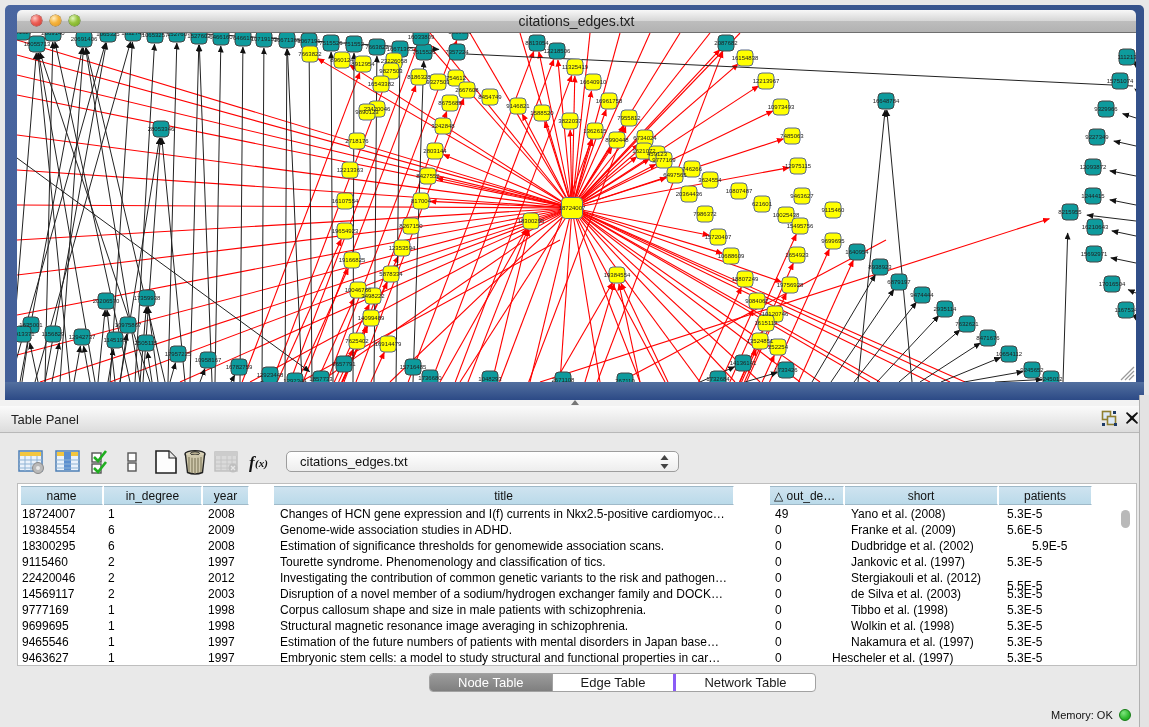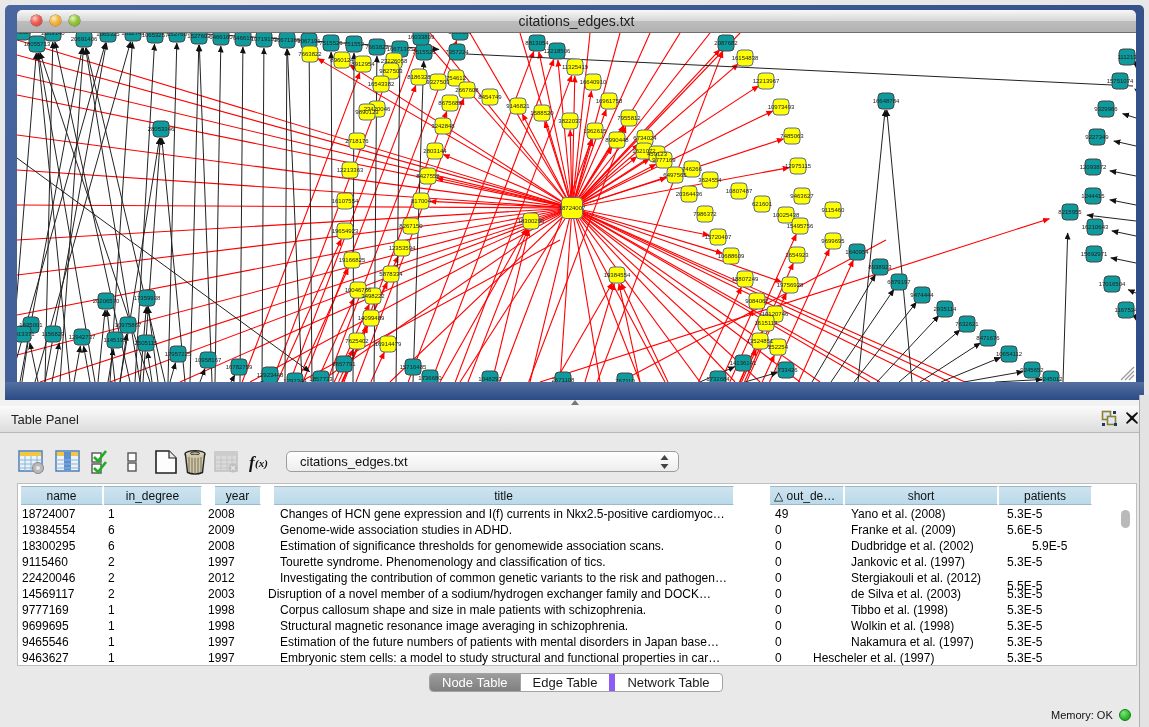--- a/index.html
+++ b/index.html
@@ -26,23 +26,23 @@
 #combo{position:absolute;left:286px;top:17px;width:393px;height:21px;background:linear-gradient(#fff,#ededed);
  border:1px solid #9d9d9d;border-radius:5px;font-size:13px;color:#111;line-height:20px;padding-left:13px}
 #tablebox{position:absolute;left:17px;top:49px;width:1120px;height:183px;background:#fff;border:1px solid #bebebe}
 .hc{position:absolute;top:52px;height:19px;background:linear-gradient(#cfe3f0,#badae9);
  border-right:1px solid #fff;border-top:1px solid #9fb9c8;border-bottom:1px solid #9fb9c8;
  text-align:center;font-size:12px;color:#111;line-height:19px}
 .tc{position:absolute;font-size:12px;color:#000;white-space:nowrap;height:16px;line-height:16px}
 #vsb{position:absolute;left:1121px;top:76px;width:9px;height:18px;background:#b9b9b9;border-radius:5px}
 #seg{position:absolute;left:429px;top:239px;height:19px;border:1px solid #a2a2a2;border-radius:4px;
  background:#fff;font-size:13px;color:#1a1a1a;display:flex;overflow:hidden}
-#seg div{padding:0 12px;line-height:18px}
+#seg div{padding:0 28px;line-height:18px}
 #seg .sel{background:linear-gradient(#9c9c9c,#7f7f7f);color:#fff}
-#seg .mid{border-left:1px solid #a2a2a2;border-right:6px solid #8b5cf6}
+#seg .mid{border-left:1px solid #a2a2a2;border-right:3px solid #8b5cf6}
 #mem{position:absolute;left:1051px;top:709px;font-size:11px;color:#111}
 #memdot{position:absolute;left:1119px;top:709px;width:12px;height:12px;border-radius:50%;
  background:radial-gradient(circle at 35% 30%,#7fe57f,#2db82d 60%,#1f9a1f);border:1px solid #117a11}
 #redge{position:absolute;left:1139px;top:395px;width:10px;height:332px;background:#e3e3e3;border-left:1px solid #b0b0b0}
 </style></head><body>
 <div id="win"></div>
 <div id="winb"></div>
 <div id="tbar">
     <div class="tl" id="tl1"></div>
     <div class="tl" id="tl2"></div>
@@ -622,21 +622,21 @@
 </svg>
 <div id="combo">citations_edges.txt
 <svg style="position:absolute;right:9px;top:3px" width="9" height="14" viewBox="0 0 9 14">
 <path d="M4.5 0 L8.5 5 H0.5 Z" fill="#444"></path>
         <path d="M4.5 14 L8.5 9 H0.5 Z" fill="#444"></path>
       </svg>
 </div>
 <div id="tablebox"></div>
 <div class="hc" style="left:21px;width:82px">name</div>
     <div class="hc" style="left:104px;width:98px">in_degree</div>
-    <div class="hc" style="left:215px;width:46px">year</div>
+    <div class="hc" style="left:203px;width:46px">year</div>
     <div class="hc" style="left:274px;width:460px">title</div>
     <div class="hc" style="left:770px;width:74px;text-align:left;padding-left:4px">△ out_de…</div>
     <div class="hc" style="left:845px;width:153px">short</div>
     <div class="hc" style="left:999px;width:93px">patients</div>
     <div class="tc" style="left:22px;top:72px">18724007</div>
     <div class="tc" style="left:108px;top:72px">1</div>
     <div class="tc" style="left:208px;top:72px">2008</div>
     <div class="tc" style="left:280px;top:72px">Changes of HCN gene expression and I(f) currents in Nkx2.5‑positive cardiomyoc…</div>
     <div class="tc" style="left:775px;top:72px">49</div>
     <div class="tc" style="left:851px;top:72px">Yano et al. (2008)</div>
@@ -665,21 +665,21 @@
     <div class="tc" style="left:22px;top:136px">22420046</div>
     <div class="tc" style="left:108px;top:136px">2</div>
     <div class="tc" style="left:208px;top:136px">2012</div>
     <div class="tc" style="left:280px;top:136px">Investigating the contribution of common genetic variants to the risk and pathogen…</div>
     <div class="tc" style="left:775px;top:136px">0</div>
     <div class="tc" style="left:851px;top:136px">Stergiakouli et al. (2012)</div>
     <div class="tc" style="left:1007px;top:144px">5.5E‑5</div>
     <div class="tc" style="left:22px;top:152px">14569117</div>
     <div class="tc" style="left:108px;top:152px">2</div>
     <div class="tc" style="left:208px;top:152px">2003</div>
-    <div class="tc" style="left:268px;top:152px">Disruption of a novel member of a sodium/hydrogen exchanger family and DOCK…</div>
+    <div class="tc" style="left:280px;top:152px">Disruption of a novel member of a sodium/hydrogen exchanger family and DOCK…</div>
     <div class="tc" style="left:775px;top:152px">0</div>
     <div class="tc" style="left:851px;top:152px">de Silva et al. (2003)</div>
     <div class="tc" style="left:1007px;top:152px">5.3E‑5</div>
     <div class="tc" style="left:22px;top:168px">9777169</div>
     <div class="tc" style="left:108px;top:168px">1</div>
     <div class="tc" style="left:208px;top:168px">1998</div>
     <div class="tc" style="left:280px;top:168px">Corpus callosum shape and size in male patients with schizophrenia.</div>
     <div class="tc" style="left:775px;top:168px">0</div>
     <div class="tc" style="left:851px;top:168px">Tibbo et al. (1998)</div>
     <div class="tc" style="left:1007px;top:168px">5.3E‑5</div>
@@ -695,21 +695,21 @@
     <div class="tc" style="left:208px;top:200px">1997</div>
     <div class="tc" style="left:280px;top:200px">Estimation of the future numbers of patients with mental disorders in Japan base…</div>
     <div class="tc" style="left:775px;top:200px">0</div>
     <div class="tc" style="left:851px;top:200px">Nakamura et al. (1997)</div>
     <div class="tc" style="left:1007px;top:200px">5.3E‑5</div>
     <div class="tc" style="left:22px;top:216px">9463627</div>
     <div class="tc" style="left:108px;top:216px">1</div>
     <div class="tc" style="left:208px;top:216px">1997</div>
     <div class="tc" style="left:280px;top:216px">Embryonic stem cells: a model to study structural and functional properties in car…</div>
     <div class="tc" style="left:775px;top:216px">0</div>
-    <div class="tc" style="left:813px;top:216px">Hescheler et al. (1997)</div>
+    <div class="tc" style="left:832px;top:216px">Hescheler et al. (1997)</div>
     <div class="tc" style="left:1007px;top:216px">5.3E‑5</div>
 <div id="vsb"></div>
 <div id="seg">
       <div class="sel">Node Table</div>
       <div class="mid">Edge Table</div>
       <div>Network Table</div>
     </div>
 </div>
 <div id="mem">Memory: OK</div>
 <div id="memdot"></div>

